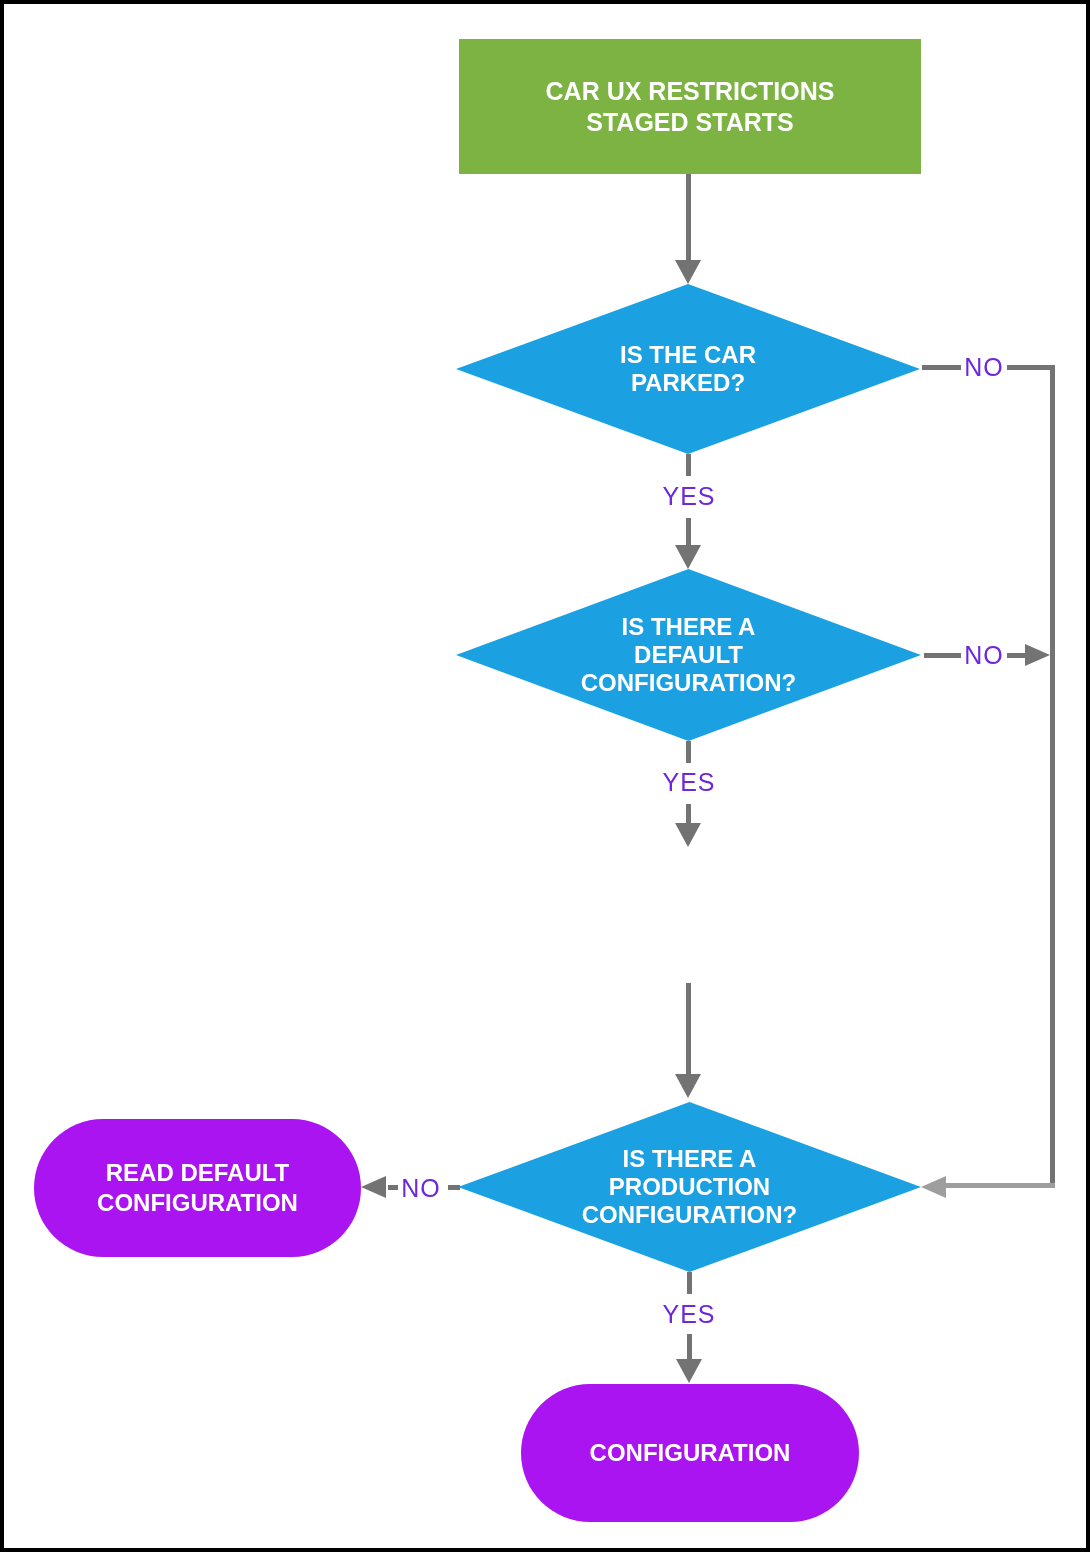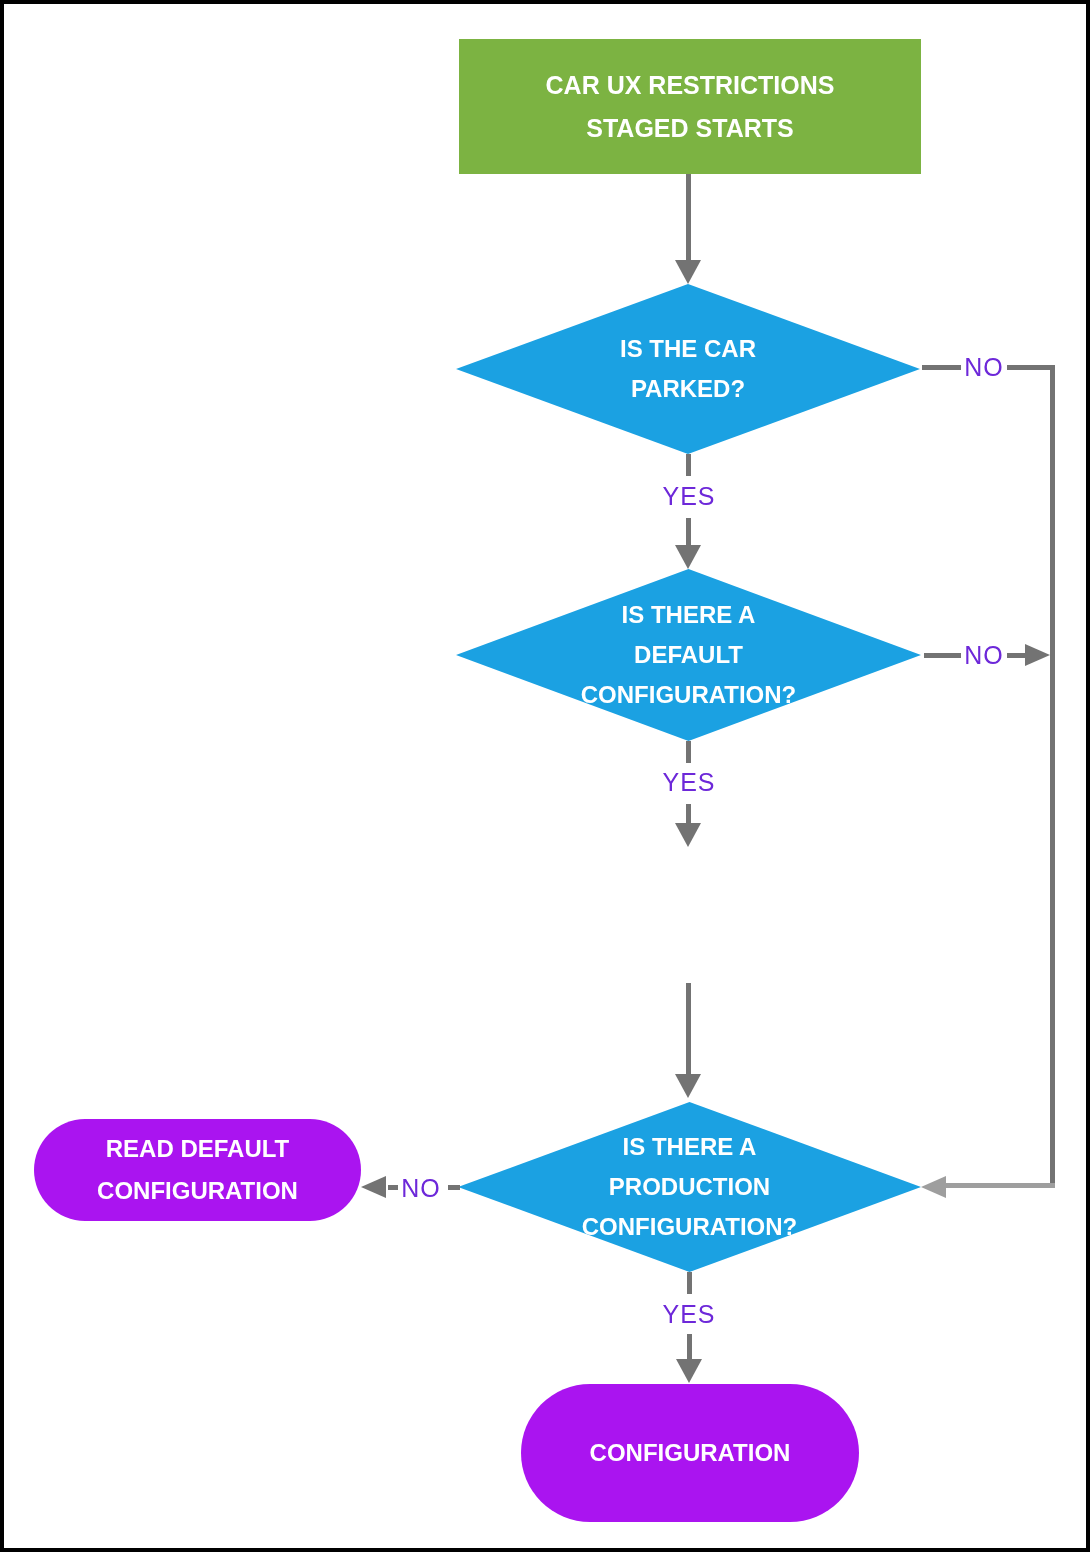--- a/index.html
+++ b/index.html
@@ -13,21 +13,20 @@
     overflow:hidden;
   }
   .node{
     position:absolute;
     display:flex;
     flex-direction:column;
     align-items:center;
     justify-content:center;
     color:#fff;
     font-weight:bold;
-    gap:12px;
   }
   .node .tl{white-space:nowrap;}
   .rect .tl{font-size:25px;line-height:31px;}
   .diamond{clip-path:polygon(50% 0%,100% 50%,50% 100%,0% 50%);}
   .diamond .tl{font-size:24px;line-height:28px;}
   .pill{border-radius:69px;}
   .pill .tl{font-size:24px;line-height:30px;}
   .h-line{position:absolute;height:5px;background:#737373;}
   .v-line{position:absolute;width:5px;background:#737373;}
   .lite{background:#9E9E9E;}
@@ -67,21 +66,21 @@
     <div class="tl">CONFIGURATION?</div>
   </div>
 
 
   <div class="node diamond" style="left: 454px; top: 1098px; width: 463px; height: 170px; background-color: rgb(27, 161, 226);">
     <div class="tl">IS THERE A</div>
     <div class="tl">PRODUCTION</div>
     <div class="tl">CONFIGURATION?</div>
   </div>
 
-  <div class="node pill" style="left: 30px; top: 1115px; width: 327px; height: 102px; background-color: rgb(170, 20, 240);">
+  <div class="node pill" style="left: 30px; top: 1115px; width: 327px; height: 138px; background-color: rgb(170, 20, 240);">
     <div class="tl">READ DEFAULT</div>
     <div class="tl">CONFIGURATION</div>
   </div>
 
   <div class="node pill" style="left: 517px; top: 1380px; width: 338px; height: 138px; background-color: rgb(170, 20, 240);">
     <div class="tl">CONFIGURATION</div>
   </div>
 
   <div class="v-line" style="left:682px;top:170px;height:86px;"></div>
   <div class="ah ah-down" style="left:671px;top:256px;"></div>

